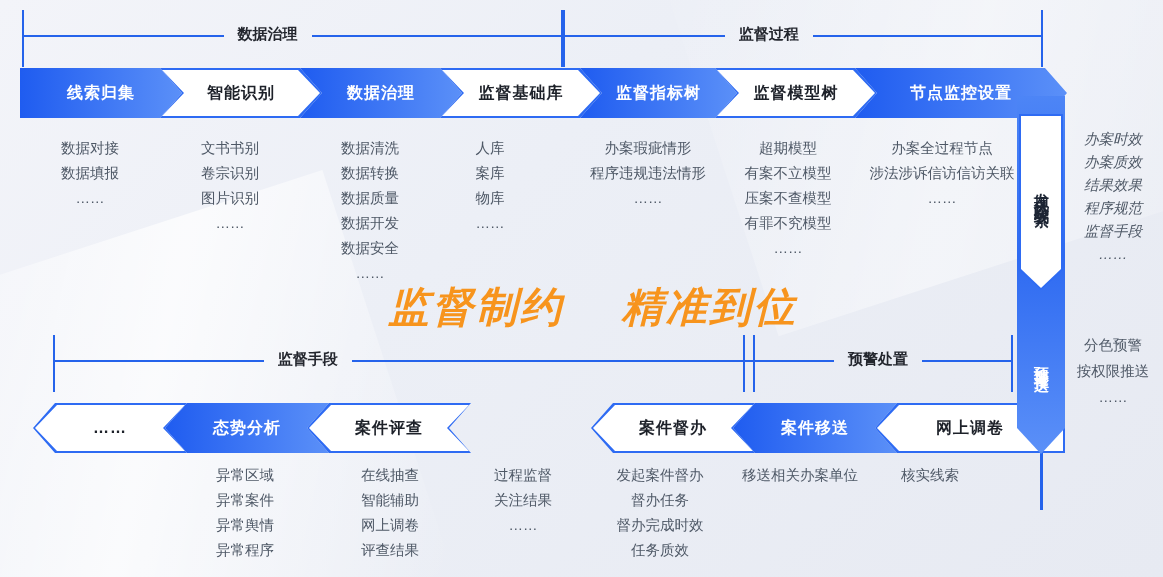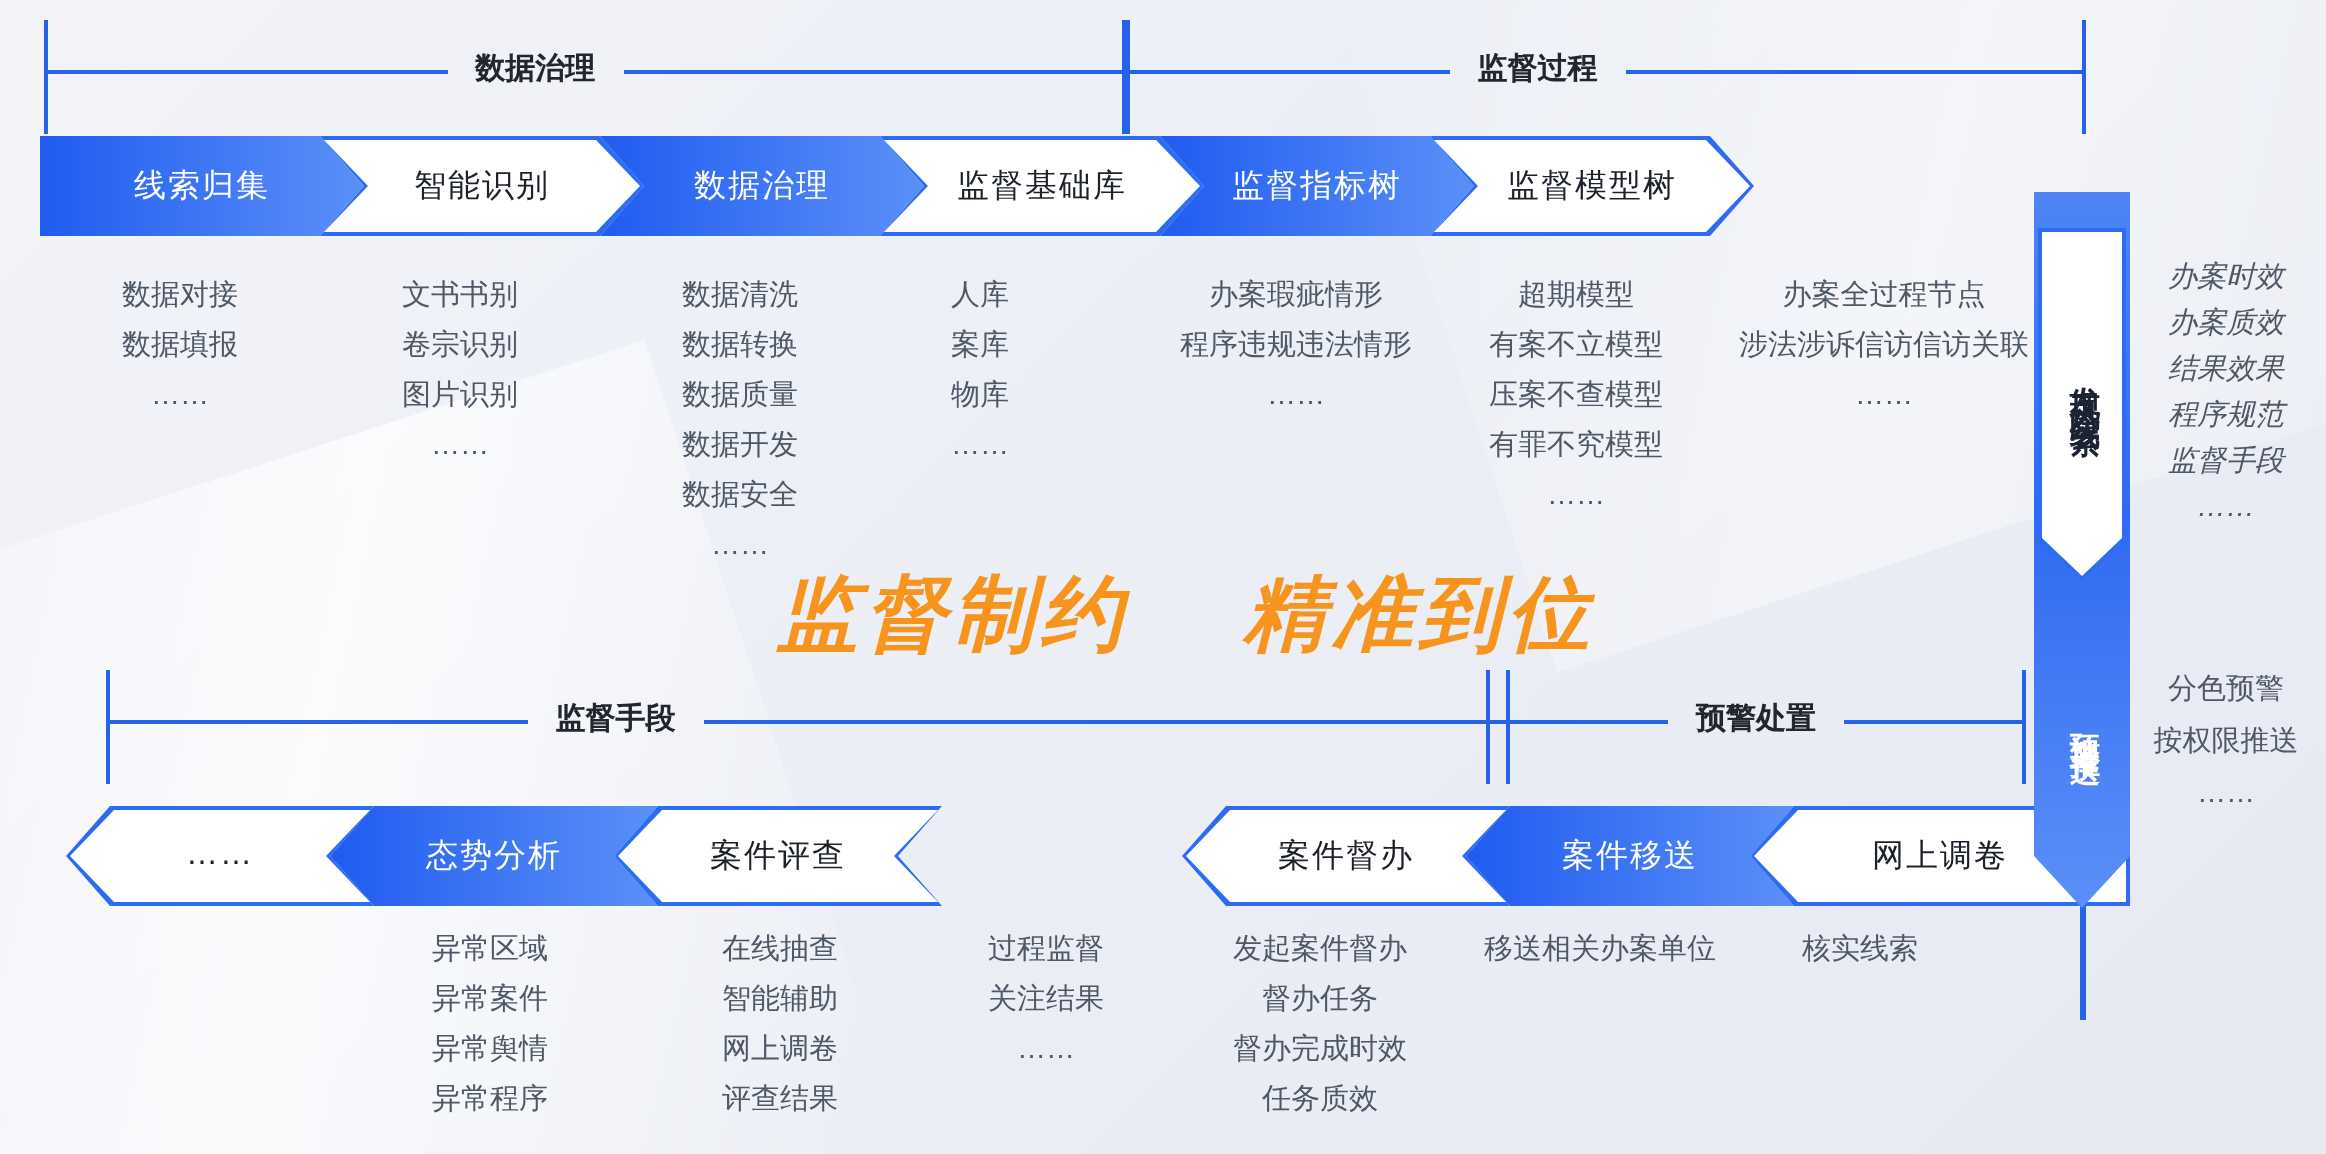--- a/index.html
+++ b/index.html
@@ -24,21 +24,21 @@
   .chain{position:absolute;height:50px;}
   .seg{position:absolute;top:0;height:50px;}
   .shape{position:absolute;inset:0;}
   .shape-inner{position:absolute;inset:2px;background:#fff;}
   .clip-r-first{clip-path:polygon(0 0,calc(100% - 22px) 0,100% 50%,calc(100% - 22px) 100%,0 100%);}
   .clip-r{clip-path:polygon(0 0,calc(100% - 22px) 0,100% 50%,calc(100% - 22px) 100%,0 100%,22px 50%);}
   .clip-l{clip-path:polygon(22px 0,100% 0,calc(100% - 22px) 50%,100% 100%,22px 100%,0 50%);}
   .clip-l-last{clip-path:polygon(22px 0,100% 0,100% 100%,22px 100%,0 50%);}
   .seg .bg-blue{background:linear-gradient(90deg,#1f5cf0 0%,#5b90f8 100%);}
   .seg .bg-border{background:#2e6bf3;}
-  .seg-label{position:absolute;inset:0;display:flex;align-items:center;justify-content:center;font-size:16px;font-weight:400;letter-spacing:1px;white-space:nowrap;}
+  .seg-label{position:absolute;inset:0;display:flex;align-items:center;justify-content:center;font-size:16px;font-weight:700;letter-spacing:1px;white-space:nowrap;}
   .seg.blue .seg-label{color:#ffffff;}
   .seg.white .seg-label{color:#1d2129;}
 
   
   #ribbon{position:absolute;left:1017px;top:96px;width:48px;height:358px;z-index:3;
     background:linear-gradient(180deg,#4d85f6 0%,#2e6af1 45%,#5b90f8 100%);
     clip-path:polygon(0 0,100% 0,100% calc(100% - 26px),50% 100%,0 calc(100% - 26px));}
   #risk-chevron{position:absolute;left:1019px;top:114px;width:44px;height:176px;z-index:4;}
   #risk-chevron .outer{position:absolute;inset:0;background:#2e6bf3;
     clip-path:polygon(0 0,100% 0,100% calc(100% - 20px),50% 100%,0 calc(100% - 20px));}
@@ -139,20 +139,24 @@
       </div>
       <div class="seg blue" style="left: 560px; width: 157px;">
         <div class="shape clip-r bg-blue"></div>
         <div class="seg-label">监督指标树</div>
       </div>
       <div class="seg white" style="left: 695px; width: 162px;">
         <div class="shape clip-r bg-border"></div>
         <div class="shape-inner clip-r"></div>
         <div class="seg-label">监督模型树</div>
       </div>
+      <div class="seg blue" style="left: 835px; width: 212px;">
+        <div class="shape clip-r bg-blue"></div>
+        <div class="seg-label">节点监控设置</div>
+      </div>
     </div>
   <div id="bottom-chain" class="chain" style="left:33px;top:403px;width:1032px;z-index:2;">
       <div class="seg white" style="left: 0px; width: 154px;">
         <div class="shape clip-l bg-border"></div>
         <div class="shape-inner clip-l"></div>
         <div class="seg-label">……</div>
       </div>
       <div class="seg blue" style="left: 132px; width: 164px;">
         <div class="shape clip-l bg-blue"></div>
         <div class="seg-label">态势分析</div>

